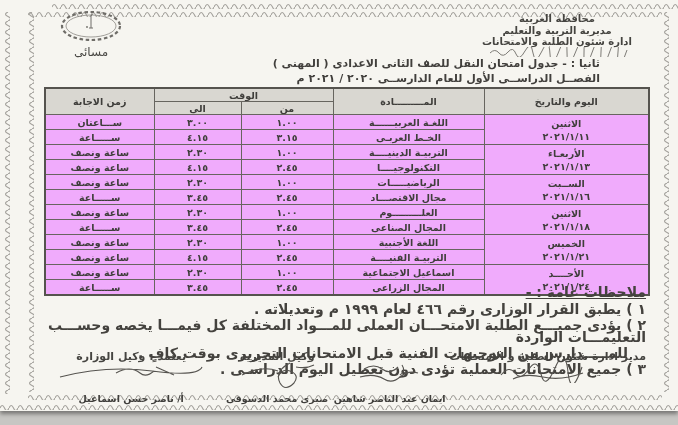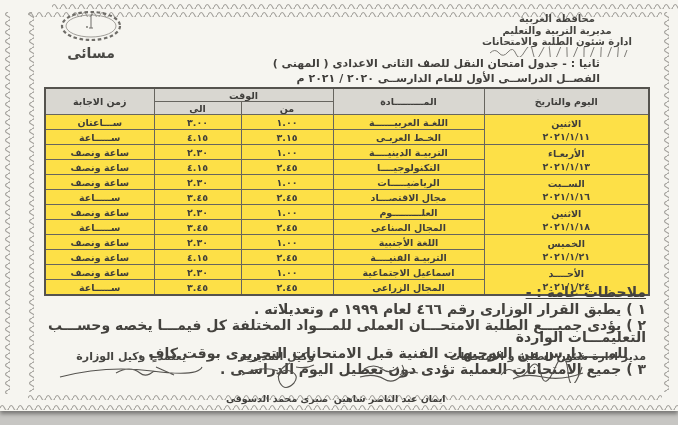--- a/index.html
+++ b/index.html
@@ -24,42 +24,42 @@
 
   .letterhead{
     position:absolute;top:13px;right:14px;width:214px;
     text-align:center;direction:rtl;
     font-size:10px;font-weight:bold;color:#454440;line-height:11.5px;
   }
   .hdr-scribble{position:absolute;top:47px;right:40px;width:150px;height:10px;}
 
   .stamp{position:absolute;left:56px;top:8px;width:70px;text-align:center;}
   .stamp svg{display:block;margin:0 auto;}
-  .stamp-label{font-size:14px;font-weight:bold;color:#4a4945;margin-top:1px;direction:rtl;}
+  .stamp-label{font-size:12px;font-weight:normal;color:#4a4945;margin-top:1px;direction:rtl;}
 
   .doc-title{
     position:absolute;top:56px;right:78px;width:470px;
     direction:rtl;text-align:right;
     font-size:11px;font-weight:bold;color:#413f3c;line-height:15px;
   }
 
   table.sched{
     position:absolute;top:87px;left:44px;width:604px;
     border-collapse:collapse;table-layout:fixed;
     direction:rtl;
   }
   table.sched th, table.sched td{
     border:1px solid #67655f;
     font-size:9.5px;font-weight:bold;color:#3f3e3b;
     text-align:center;padding:0;line-height:11px;
     overflow:hidden;white-space:nowrap;
   }
   table.sched{border:2px solid #55534e;}
   table.sched th{background:#d9d7d1;height:12px;}
-  table.sched td{height:14px;background:#fde047;}
+  table.sched td{height:14px;background:#f0abfc;}
   tr.grp td{border-top:1.5px solid #55534e;}
   col.c-day{width:165px;} col.c-sub{width:151px;}
   col.c-from{width:92px;} col.c-to{width:87px;} col.c-dur{width:109px;}
   .daycell span{display:block;line-height:13px;}
 
   .notes{
     position:absolute;top:284px;right:32px;left:36px;
     direction:rtl;text-align:right;
     font-size:14px;font-weight:bold;color:#44423e;
   }
@@ -286,16 +286,17 @@
       <svg class="sig-scribble" width="90" height="30" viewBox="0 0 90 30">
         <path d="M10 14 q20 -10 36 -4 M58 2 q-16 8 -10 20 q5 9 14 0 q6 -8 -4 -12 q-8 -3 -12 6 M64 6 q10 2 18 -2" fill="none" stroke="#55534f" stroke-width="1.1"></path>
       </svg>
       <div class="sig-name">صبرى محمد الدسوقى</div>
     </div>
     <div class="sig sig-4">
       <div class="sig-title">يعتمد : وكيل الوزارة</div>
       <svg class="sig-scribble" width="150" height="22" viewBox="0 0 150 22">
         <path d="M4 16 Q50 4 96 10 T146 6 M60 12 q14 -8 24 0 q6 5 14 -2 M100 6 l18 8" fill="none" stroke="#55534f" stroke-width="1.1"></path>
       </svg>
+      <div class="sig-name">أ/ ناصر حسن اسماعيل</div>
     </div>
   </div>
 
 </div>
 
 </body></html>

